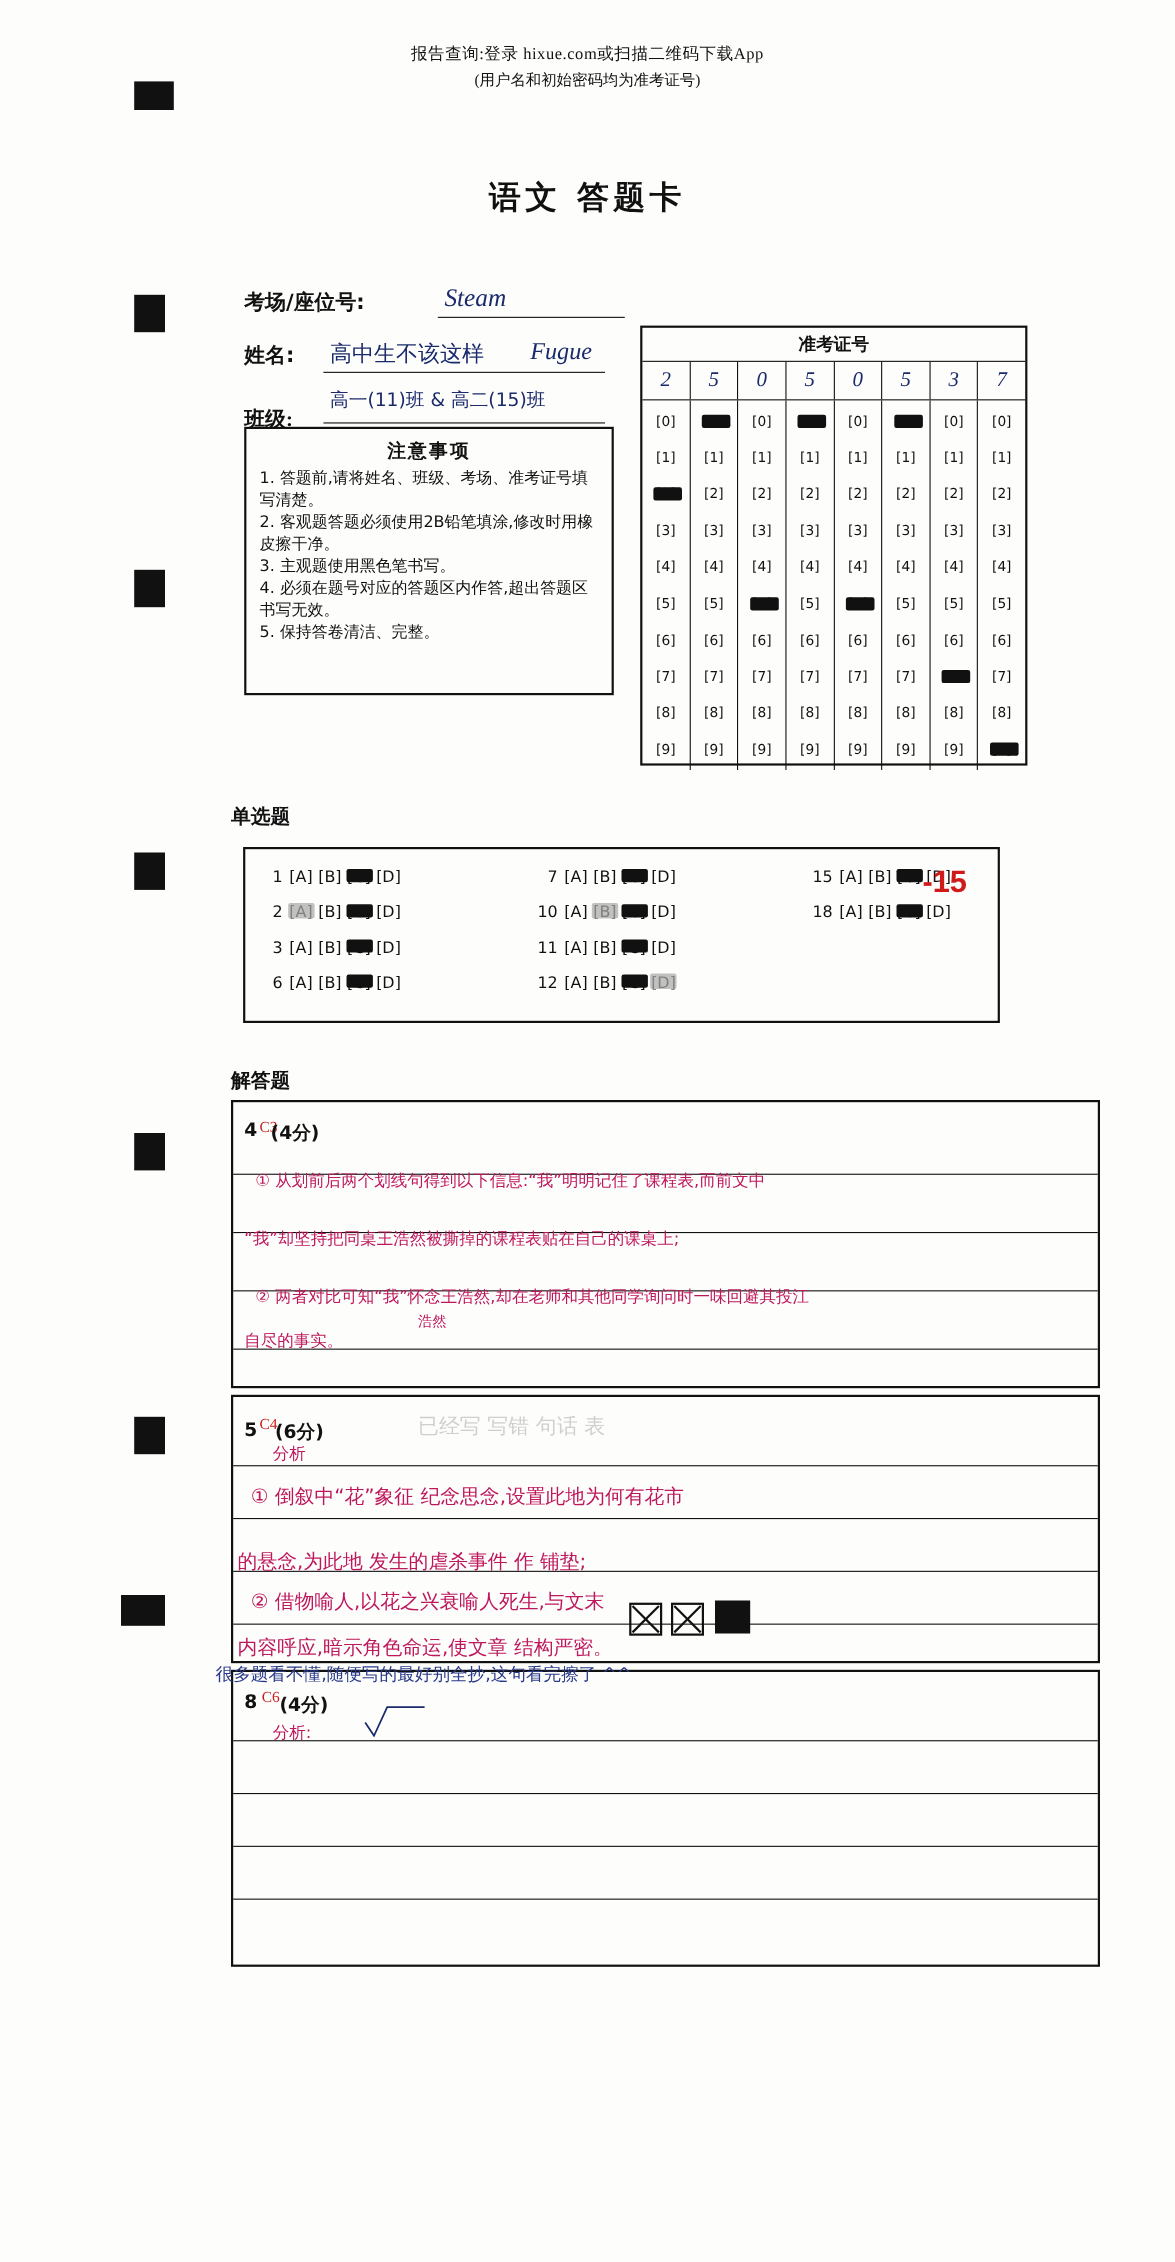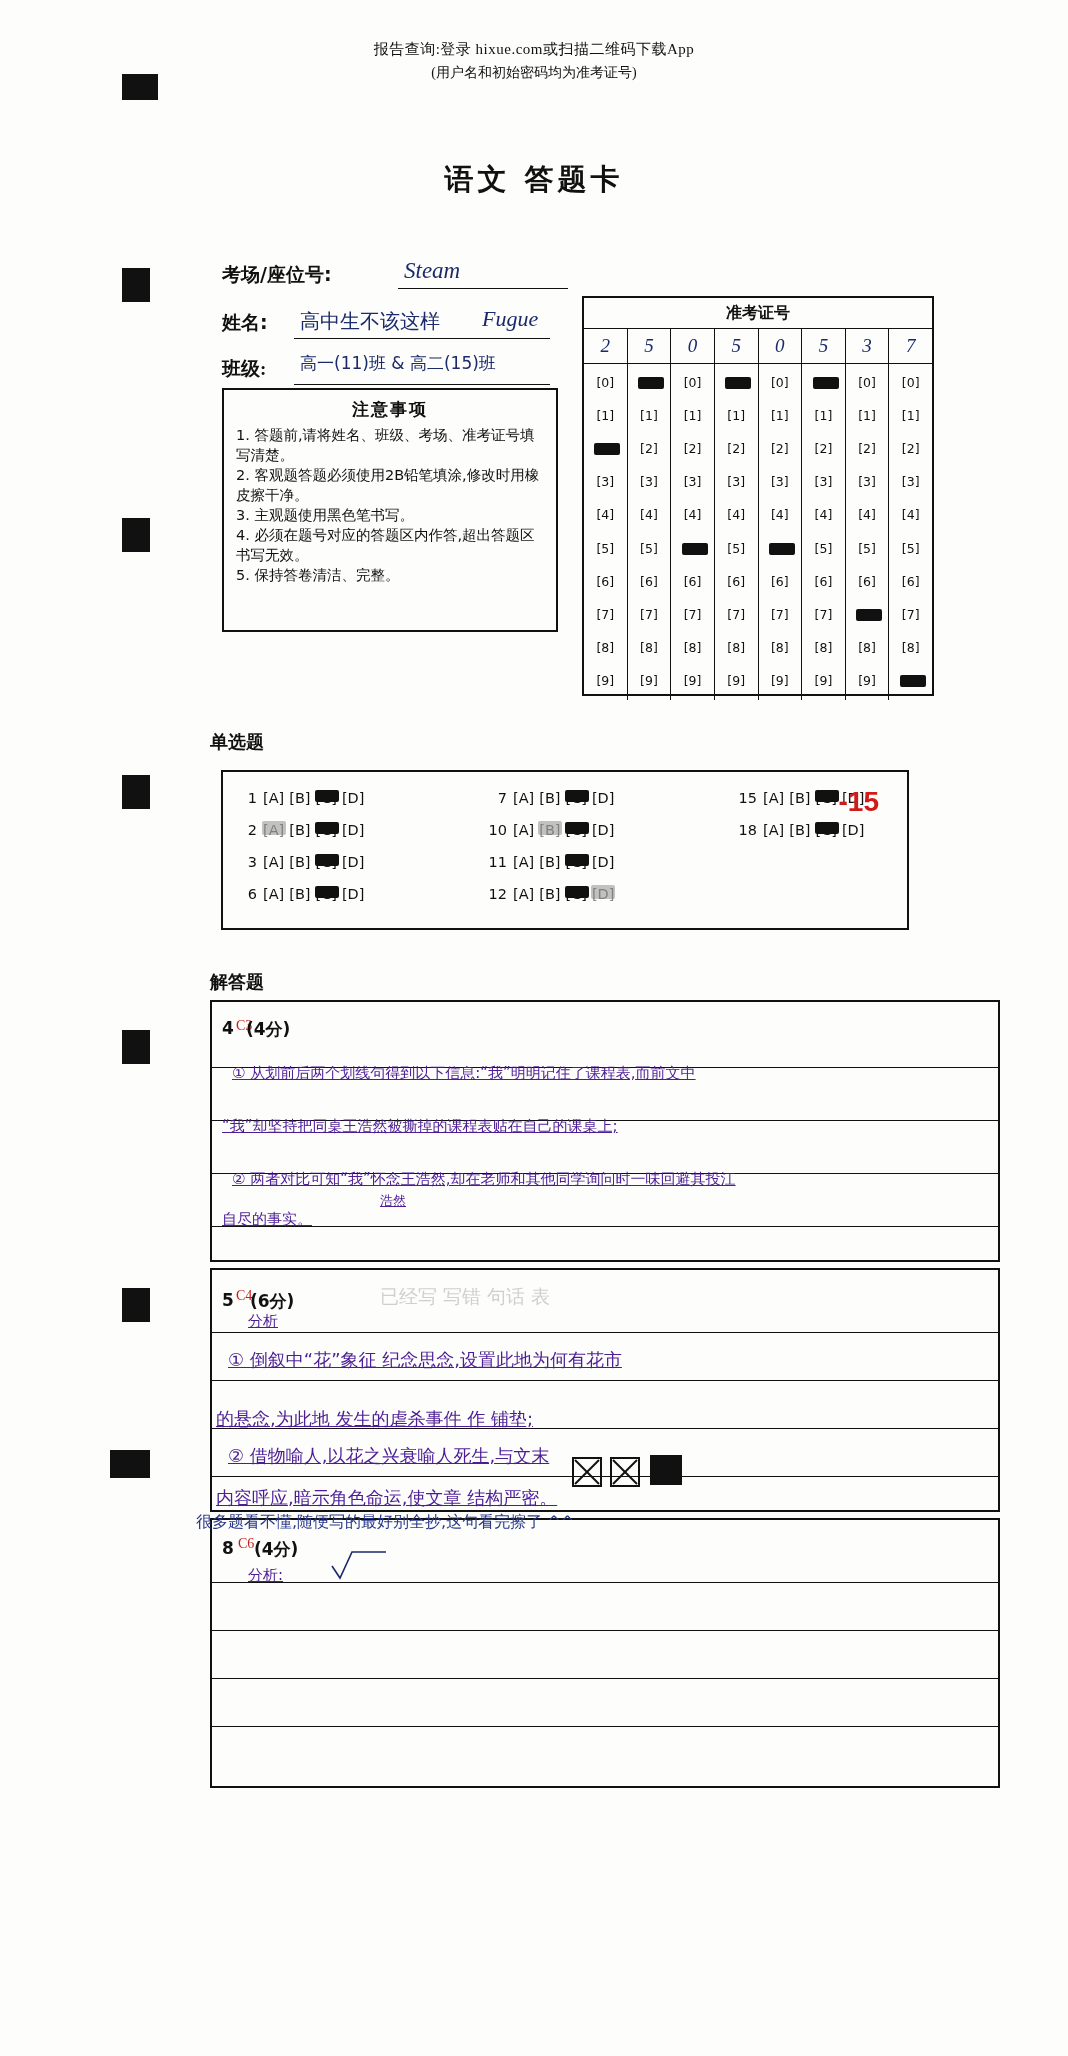--- a/index.html
+++ b/index.html
@@ -163,22 +163,22 @@
     position:absolute;left:210px;border:2px solid #111;box-sizing:border-box;
   }
   .qnum{
     position:absolute;font-size:17px;font-weight:bold;
     font-family:"DejaVu Sans", sans-serif;
   }
   .rule{
     position:absolute;border-bottom:1.2px solid #111;left:0;width:100%;
   }
   .ans-hand{
-    position:absolute;color:#4c1d95;font-family:"DejaVu Sans", sans-serif;
-    font-size:15px;white-space:nowrap;text-decoration:underline;
+    position:absolute;color:#be185d;font-family:"DejaVu Sans", sans-serif;
+    font-size:15px;white-space:nowrap;
   }
   .red-mark{
     position:absolute;color:#c81c1c;font-family:"Liberation Serif", serif;
     font-size:15px;
     margin-top:16px;
   }
   .ghost{
     position:absolute;color:rgba(150,150,150,.45);
     font-family:"DejaVu Sans", sans-serif;font-size:19px;white-space:nowrap;
   }
@@ -221,21 +221,21 @@
 
   <div class="lbl" style="left:222px;top:262px;">考场/座位号:</div>
   <div class="hand" style="left:404px;top:258px;font-size:23px;">Steam</div>
   <div class="underline" style="left:398px;top:288px;width:170px;"></div>
 
   <div class="lbl" style="left:222px;top:310px;">姓名:</div>
   <div class="hand-cn" style="left:300px;top:308px;font-size:20px;">高中生不该这样</div>
   <div class="hand" style="left:482px;top:306px;font-size:22px;">Fugue</div>
   <div class="underline" style="left:294px;top:338px;width:256px;"></div>
 
-  <div class="lbl" style="left:222px;top:356px;font-family:Liberation Serif, serif;">班级:</div>
+  <div class="lbl" style="left:222px;top:368px;font-family:Liberation Serif, serif;">班级:</div>
   <div class="hand-cn" style="left:300px;top:352px;font-size:17px;">高一(11)班 &amp; 高二(15)班</div>
   <div class="underline" style="left:294px;top:384px;width:256px;"></div>
 
   <div class="notice">
     <div class="notice-title">注意事项</div>
     <div class="notice-body">
       <div>1. 答题前,请将姓名、班级、考场、准考证号填写清楚。</div>
       <div>2. 客观题答题必须使用2B铅笔填涂,修改时用橡皮擦干净。</div>
       <div>3. 主观题使用黑色笔书写。</div>
       <div>4. 必须在题号对应的答题区内作答,超出答题区书写无效。</div>

